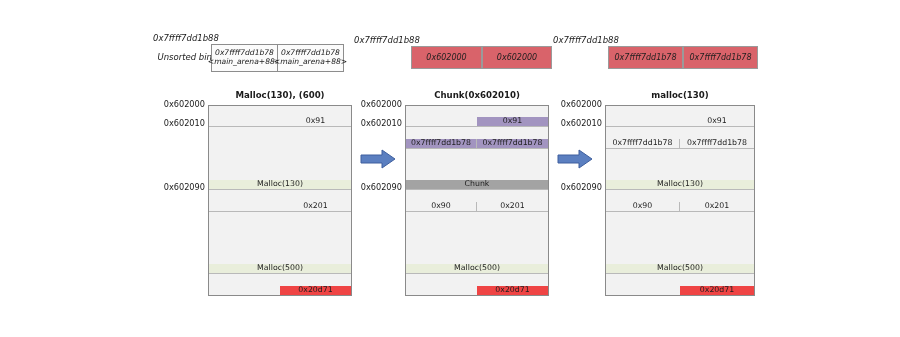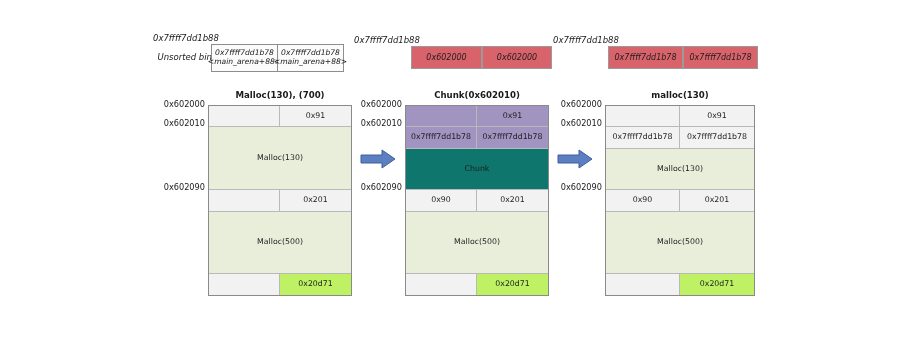--- a/index.html
+++ b/index.html
@@ -76,36 +76,37 @@
   .heap {
     position: absolute;
     box-sizing: border-box;
     border: 1px solid #8a8a8a;
     background: #f2f2f2;
   }
   .row {
     display: flex;
     box-sizing: border-box;
     width: 100%;
+    align-items: flex-end;
   }
   .row > .cell {
     box-sizing: border-box;
     font-size: 7.8px;
     color: #1d1d1d;
     border-bottom: 1px solid #b9b9b9;
   }
   .half { width: 50%; }
   .full { width: 100%; }
   .row > .cell.divider { border-right: 1px solid #b9b9b9; }
 
   .bg-empty    { background: #f2f2f2; }
   .bg-green    { background: #e9eedb; }
-  .bg-blue     { background: #bef264; }
+  .bg-blue     { background: #ef4444; }
   .bg-purple   { background: #a294c0; }
-  .bg-peach    { background: #0f766e; }
+  .bg-peach    { background: #a3a3a3; }
 
   .addr {
     position: absolute;
     font-size: 8.2px;
     color: #1a1a1a;
     white-space: nowrap;
     text-align: right;
   }
 
   
@@ -130,21 +131,21 @@
   <div class="cell" style="width:71px;">0x602000</div>
   <div class="cell" style="width:70px;">0x602000</div>
 </div>
 
 <div class="abs ptr-label" style="left:553px; top:35px;">0x7ffff7dd1b88</div>
 <div class="abs ptr-pair red" style="left:608px; top:46px; width:150px; height:23px; --red:#d9636a;">
   <div class="cell" style="width:75px;">0x7ffff7dd1b78</div>
   <div class="cell" style="width:75px;">0x7ffff7dd1b78</div>
 </div>
 
-<div class="col-title" style="left:208px; top:90px; width:144px;">Malloc(130), (700)</div>
+<div class="col-title" style="left:208px; top:90px; width:144px;">Malloc(130), (600)</div>
 
 <div class="addr" style="left:163px; top:99px; width:42px;">0x602000</div>
 <div class="addr" style="left:163px; top:118px; width:42px;">0x602010</div>
 <div class="addr" style="left:163px; top:182px; width:42px;">0x602090</div>
 
 <div class="heap" style="left:208px; top:105px; width:144px; height:191px;">
   <div class="row" style="height:21px;">
     <div class="cell half divider bg-empty"></div>
     <div class="cell half bg-empty">0x91</div>
   </div>

